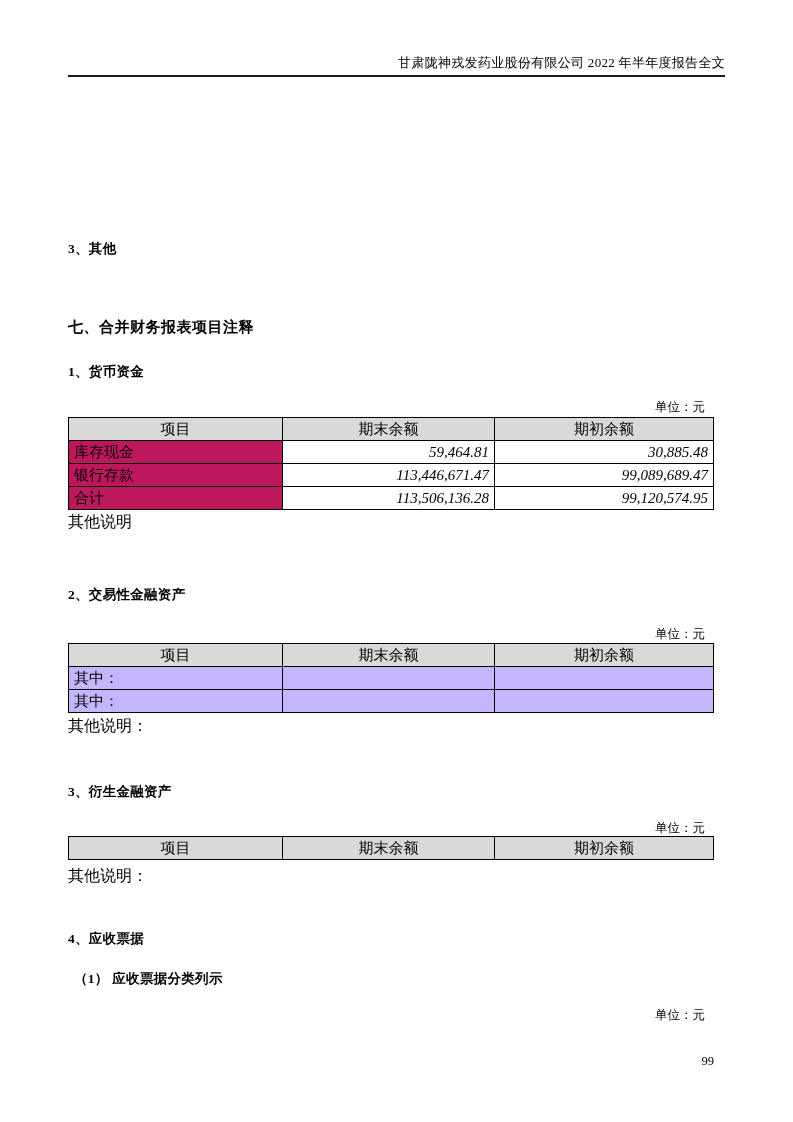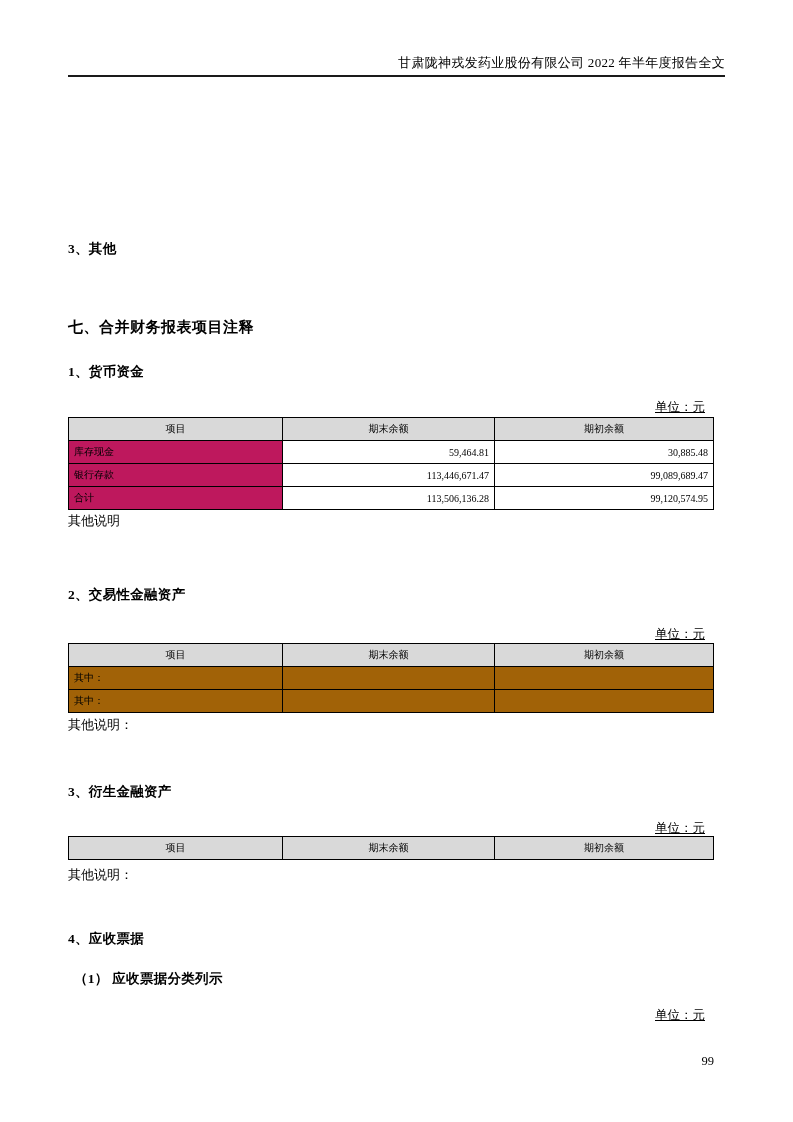--- a/index.html
+++ b/index.html
@@ -28,48 +28,47 @@
     position:absolute; left:68px;
     font-size:13.5px; font-weight:700; letter-spacing:0.3px;
   }
   .h-main {
     position:absolute; left:68px;
     font-size:15px; font-weight:700; letter-spacing:0.5px;
   }
   .unit-label {
     position:absolute; right:88px;
     font-size:12.5px;
-    text-decoration:underline;
   }
   .data-table {
     position:absolute; left:68px; width:645px;
     border-collapse:collapse; table-layout:fixed;
-    font-size:10px;
+    font-size:15px;
   }
   .data-table col.c1 { width:214px; }
   .data-table col.c2 { width:212px; }
   .data-table col.c3 { width:219px; }
   .data-table th, .data-table td {
     border:1px solid #000000;
     height:22px;
     padding:0 5px;
     font-weight:normal;
     overflow:hidden;
     white-space:nowrap;
   }
   .data-table th {
     background:#d9d9d9;
     text-align:center;
   }
   .cell-item { background:#be185d; text-align:left; }
-  .cell-num { background:#ffffff; text-align:right; }
-  .row-gray td { background:#a16207;margin-top:28px; }
+  .cell-num { background:#ffffff; text-align:right;font-style:italic; }
+  .row-gray td { background:#c4b5fd;margin-top:28px; }
   .note-label {
     position:absolute; left:68px;
-    font-size:13px;
+    font-size:16px;
   }
   .note-text {
     position:absolute; left:95px;
     font-size:14px; letter-spacing:0.4px;
   }
   .page-num {
     position:absolute; top:1042px; right:79px;
     font-size:12.5px;
     margin-top:12px;
   }

